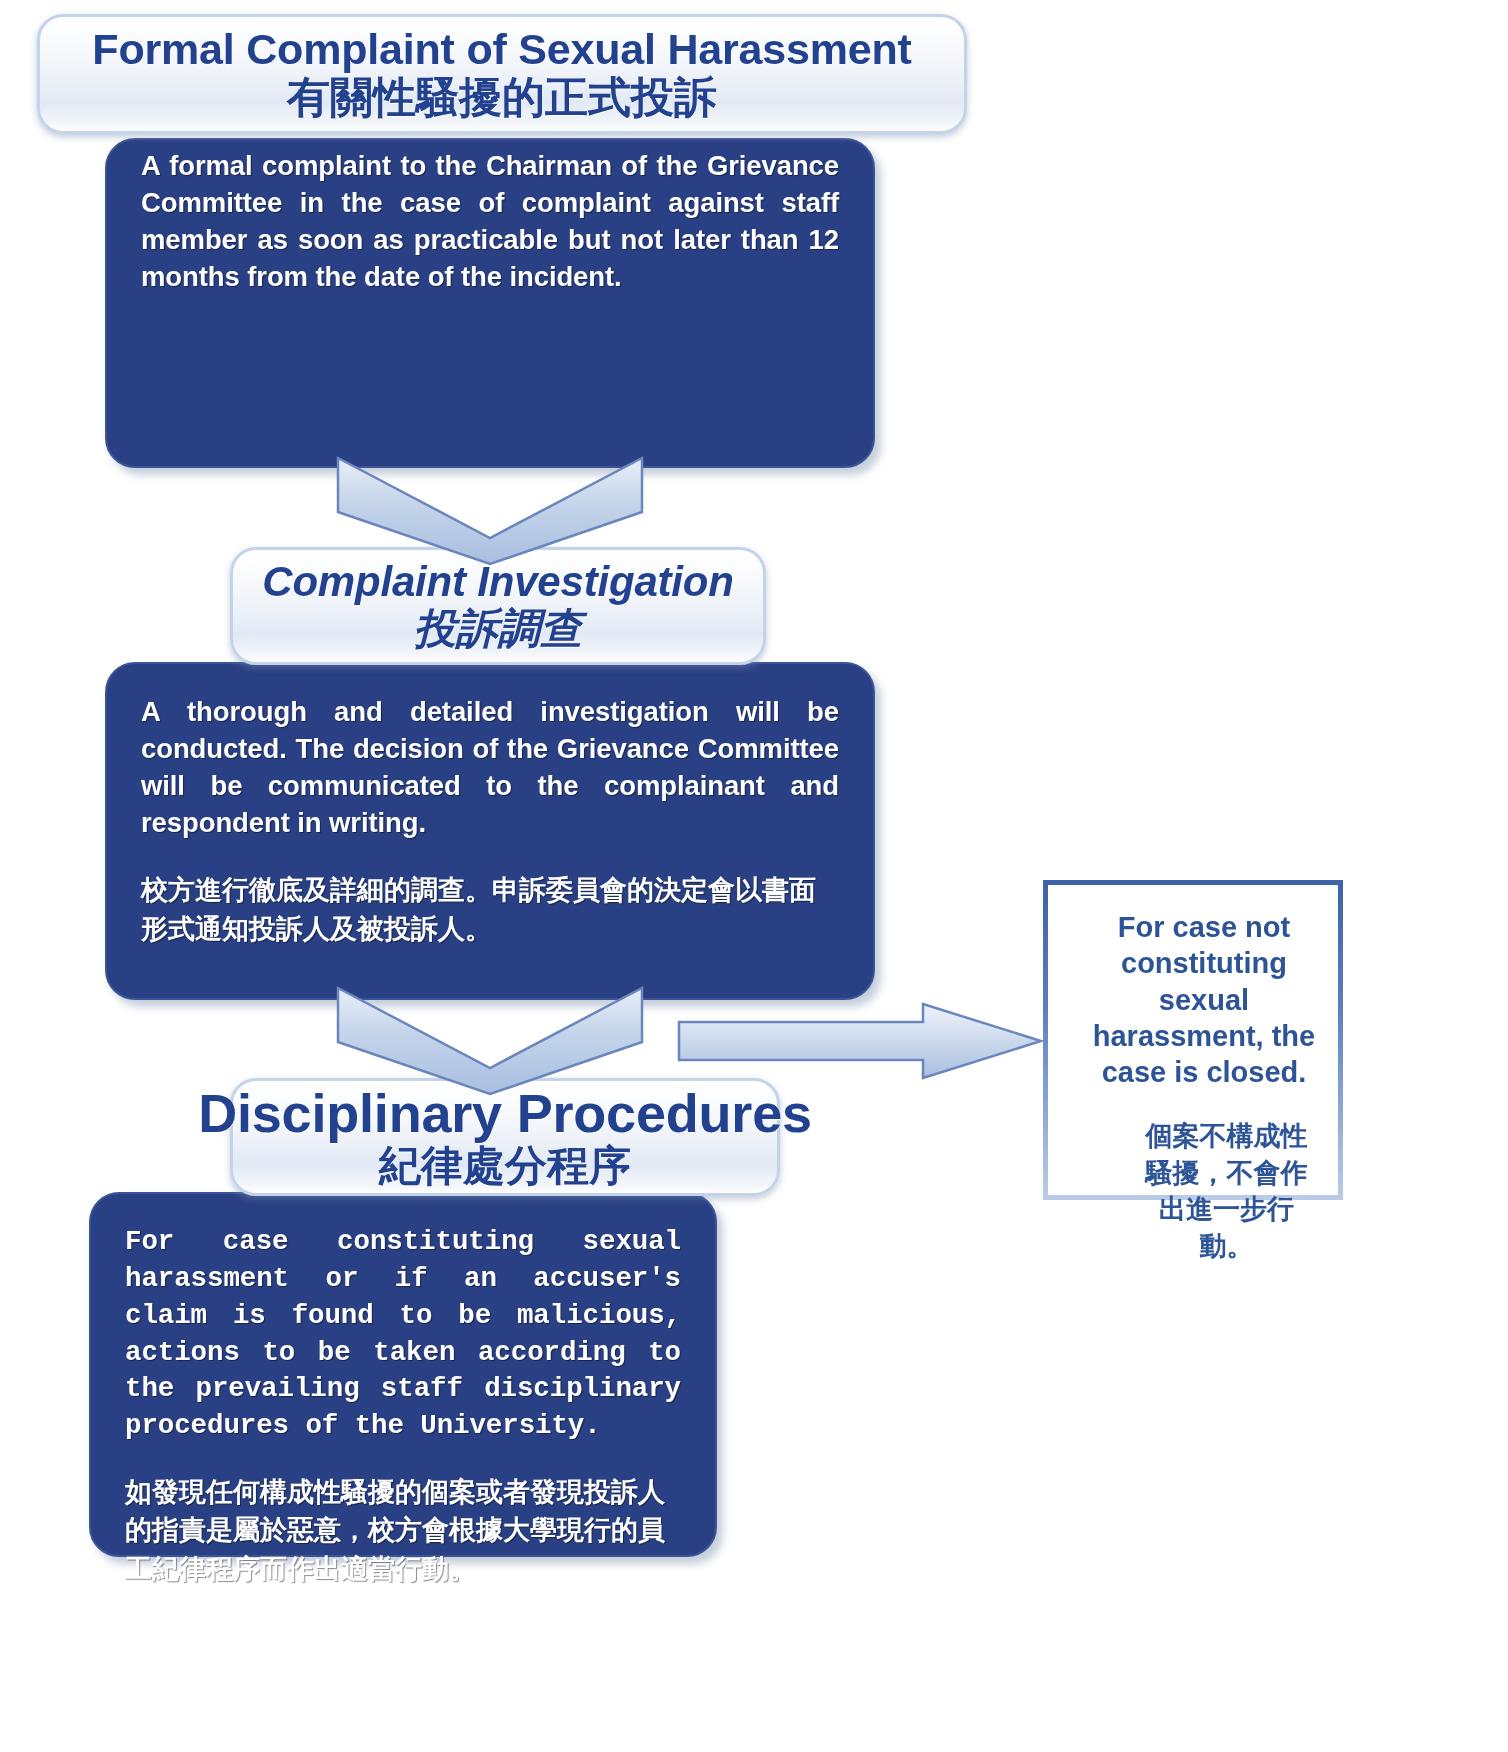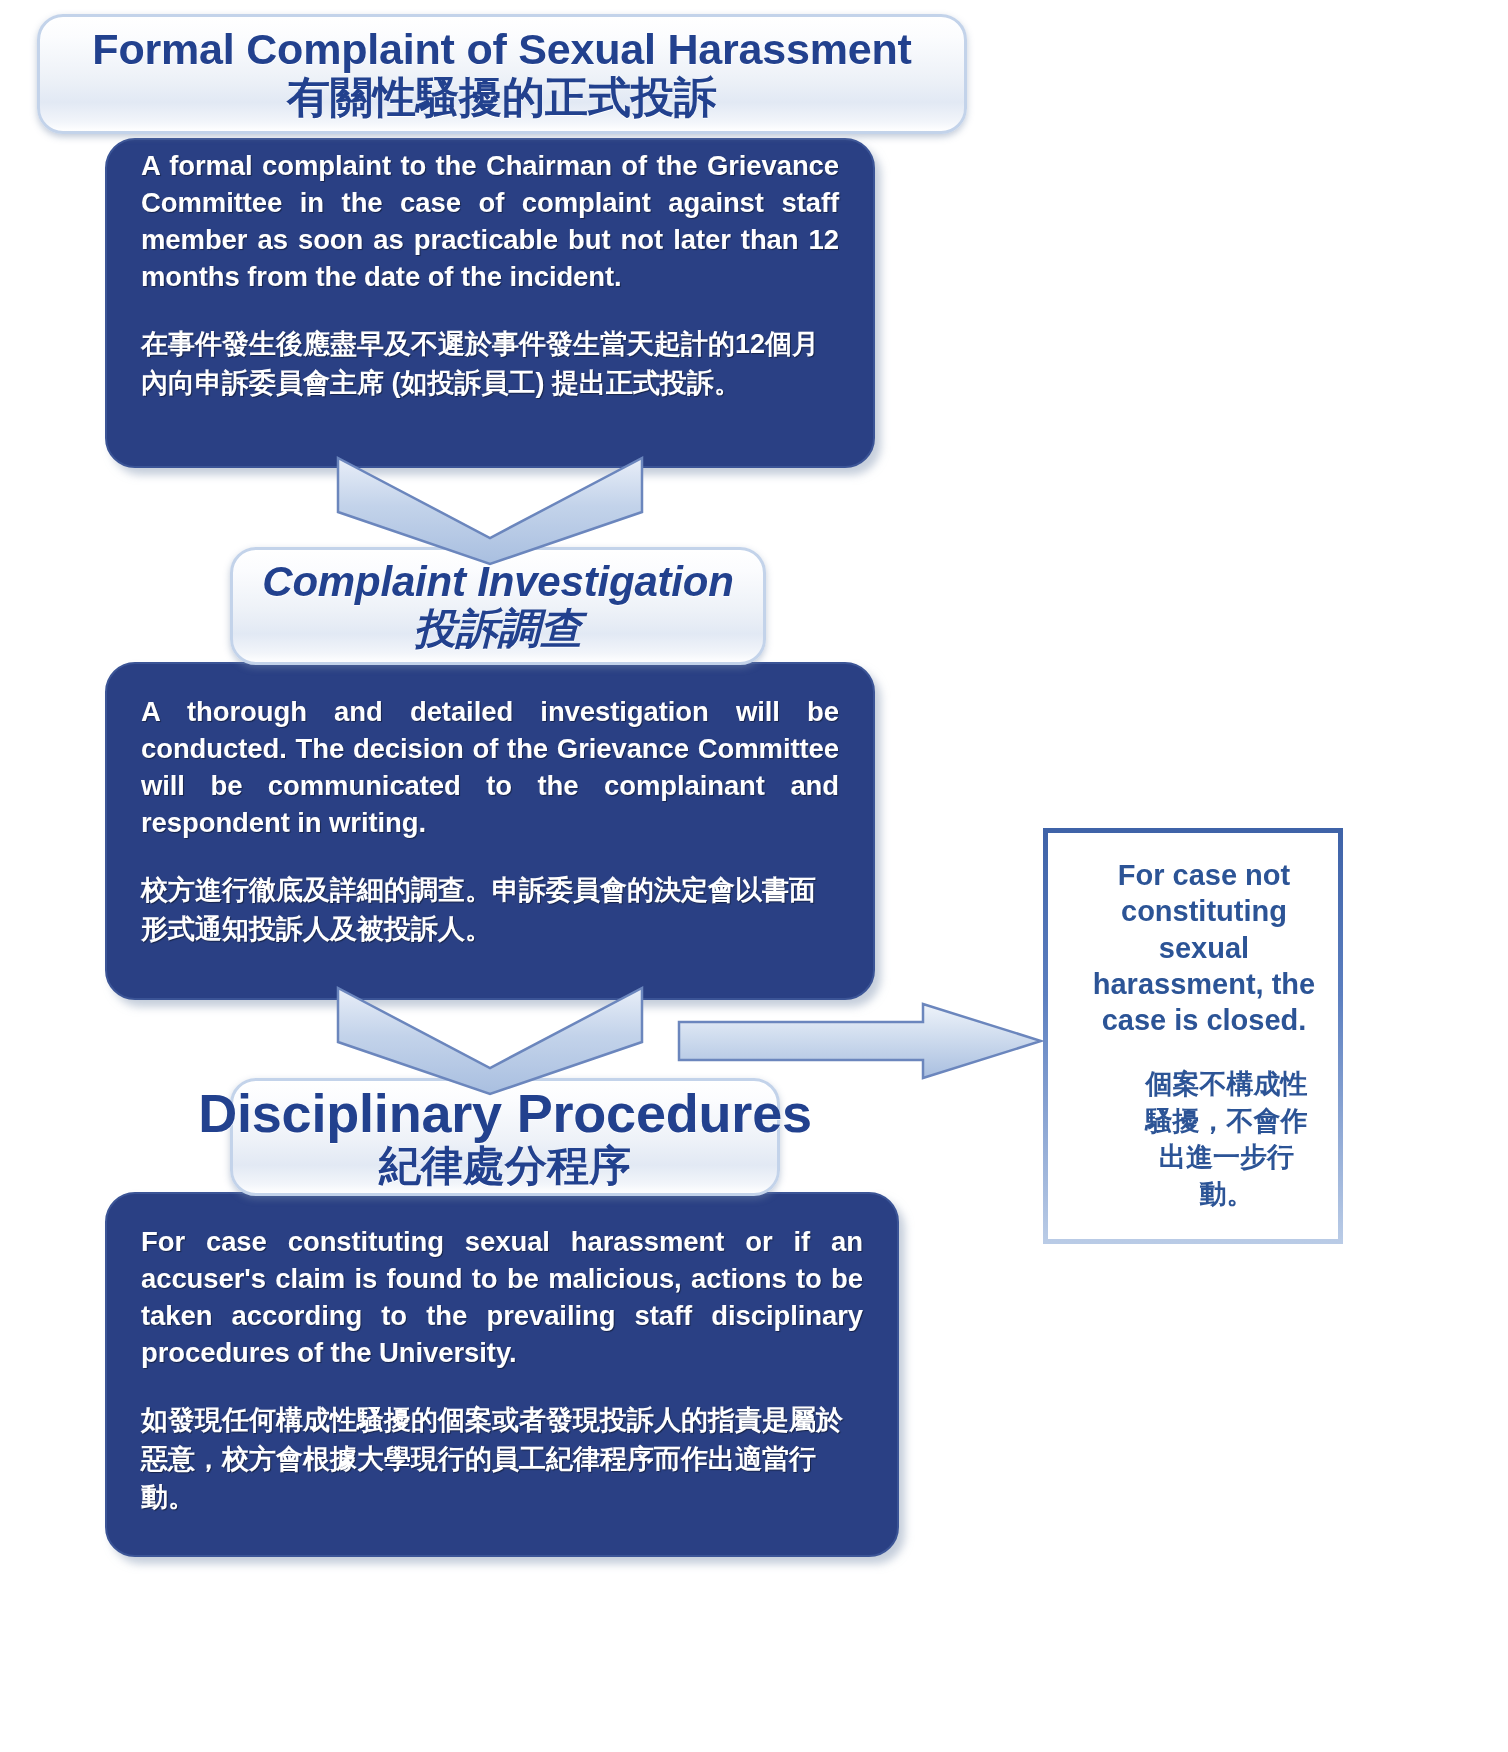--- a/index.html
+++ b/index.html
@@ -133,21 +133,20 @@
 </head>
 <body>
 
 <div class="header-box" style="left:22px; top:14px; width:930px; height:120px;">
   <div class="en" style="font-size:43px;">Formal Complaint of Sexual Harassment</div>
   <div class="zh" style="font-size:43px; margin-top:2px;">有關性騷擾的正式投訴</div>
 </div>
 
 <div class="content-box" style="left:105px; top:138px; width:770px; height:330px;">
   <p class="en">A formal complaint to the Chairman of the Grievance Committee in the case of complaint against staff member as soon as practicable but not later than 12 months from the date of the incident.</p>
-  <p class="zh">在事件發生後應盡早及不遲於事件發生當天起計的12個月內向申訴委員會主席 (如投訴員工) 提出正式投訴。</p>
 </div>
 
 <div class="chevron-down" style="left:330px; top:450px; width:320px; height:120px;">
   <svg width="320" height="120" viewBox="0 0 320 120" xmlns="http://www.w3.org/2000/svg">
     <defs>
       <linearGradient id="chevGrad1" x1="0" y1="0" x2="0" y2="1">
         <stop offset="0%" stop-color="#e8eef8"></stop>
         <stop offset="45%" stop-color="#c3d3ea"></stop>
         <stop offset="100%" stop-color="#a9bfe0"></stop>
       </linearGradient>
@@ -185,26 +184,26 @@
       <linearGradient id="arrGrad" x1="0" y1="0" x2="0" y2="1">
         <stop offset="0%" stop-color="#eef3fa"></stop>
         <stop offset="45%" stop-color="#cfdcee"></stop>
         <stop offset="100%" stop-color="#a9bfe0"></stop>
       </linearGradient>
     </defs>
     <polygon points="4,22 248,22 248,4 366,41 248,78 248,60 4,60" fill="url(#arrGrad)" stroke="#6b86bd" stroke-width="2.5"></polygon>
   </svg>
 </div>
 
-<div class="outcome-box" style="left:1043px; top:828px; width:300px; height:416px;padding-left:40px;">
+<div class="outcome-box" style="left:1043px; top:880px; width:300px; height:320px;padding-left:40px;">
   <div class="oc-en">For case not constituting sexual harassment, the case is closed.</div>
   <div class="oc-zh">個案不構成性騷擾，不會作出進一步行動。</div>
 </div>
 
 <div class="header-box" style="left:215px; top:1078px; width:550px; height:118px;">
   <div class="en" style="font-size:54px;">Disciplinary Procedures</div>
   <div class="zh" style="font-size:42px; margin-top:2px;">紀律處分程序</div>
 </div>
 
-<div class="content-box" style="left:105px; top:1192px; width:794px; height:365px;">
+<div class="content-box" style="left:89px; top:1192px; width:628px; height:365px;font-family:Liberation Mono, monospace;">
   <p class="en" style="margin-top:22px;">For case constituting sexual harassment or if an accuser's claim is found to be malicious, actions to be taken according to the prevailing staff disciplinary procedures of the University.</p>
   <p class="zh">如發現任何構成性騷擾的個案或者發現投訴人的指責是屬於惡意，校方會根據大學現行的員工紀律程序而作出適當行動。</p>
 </div>
 
 </body></html>

